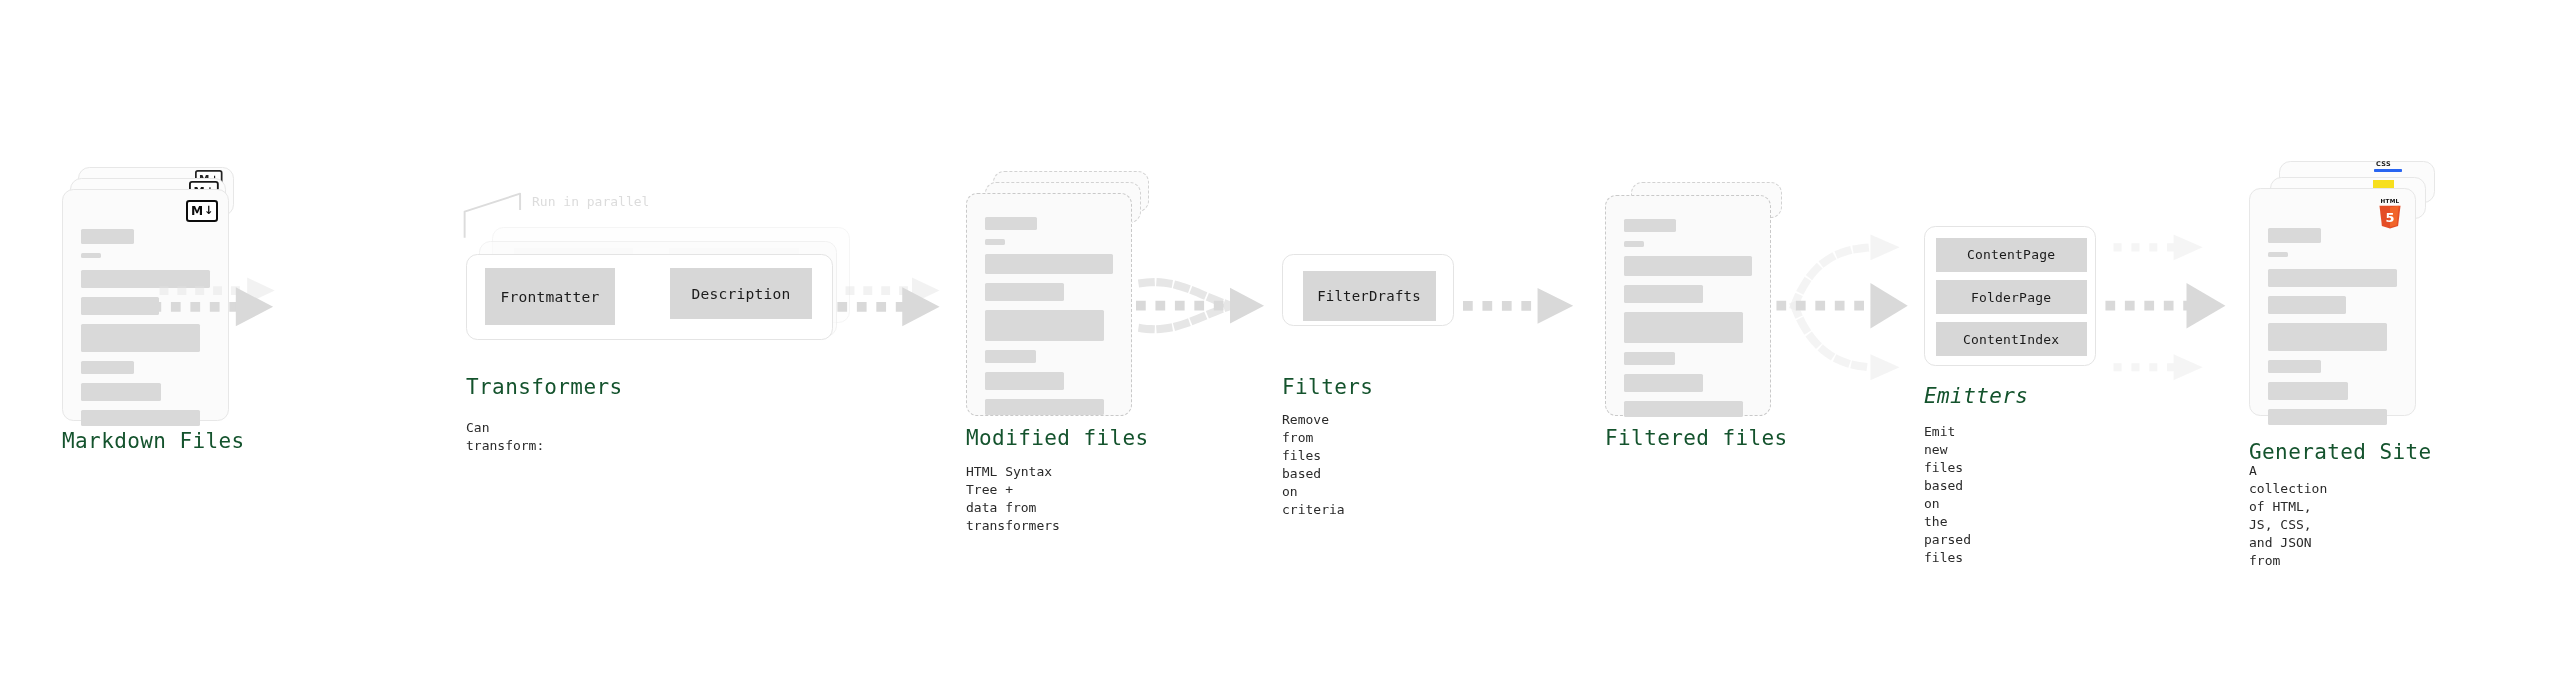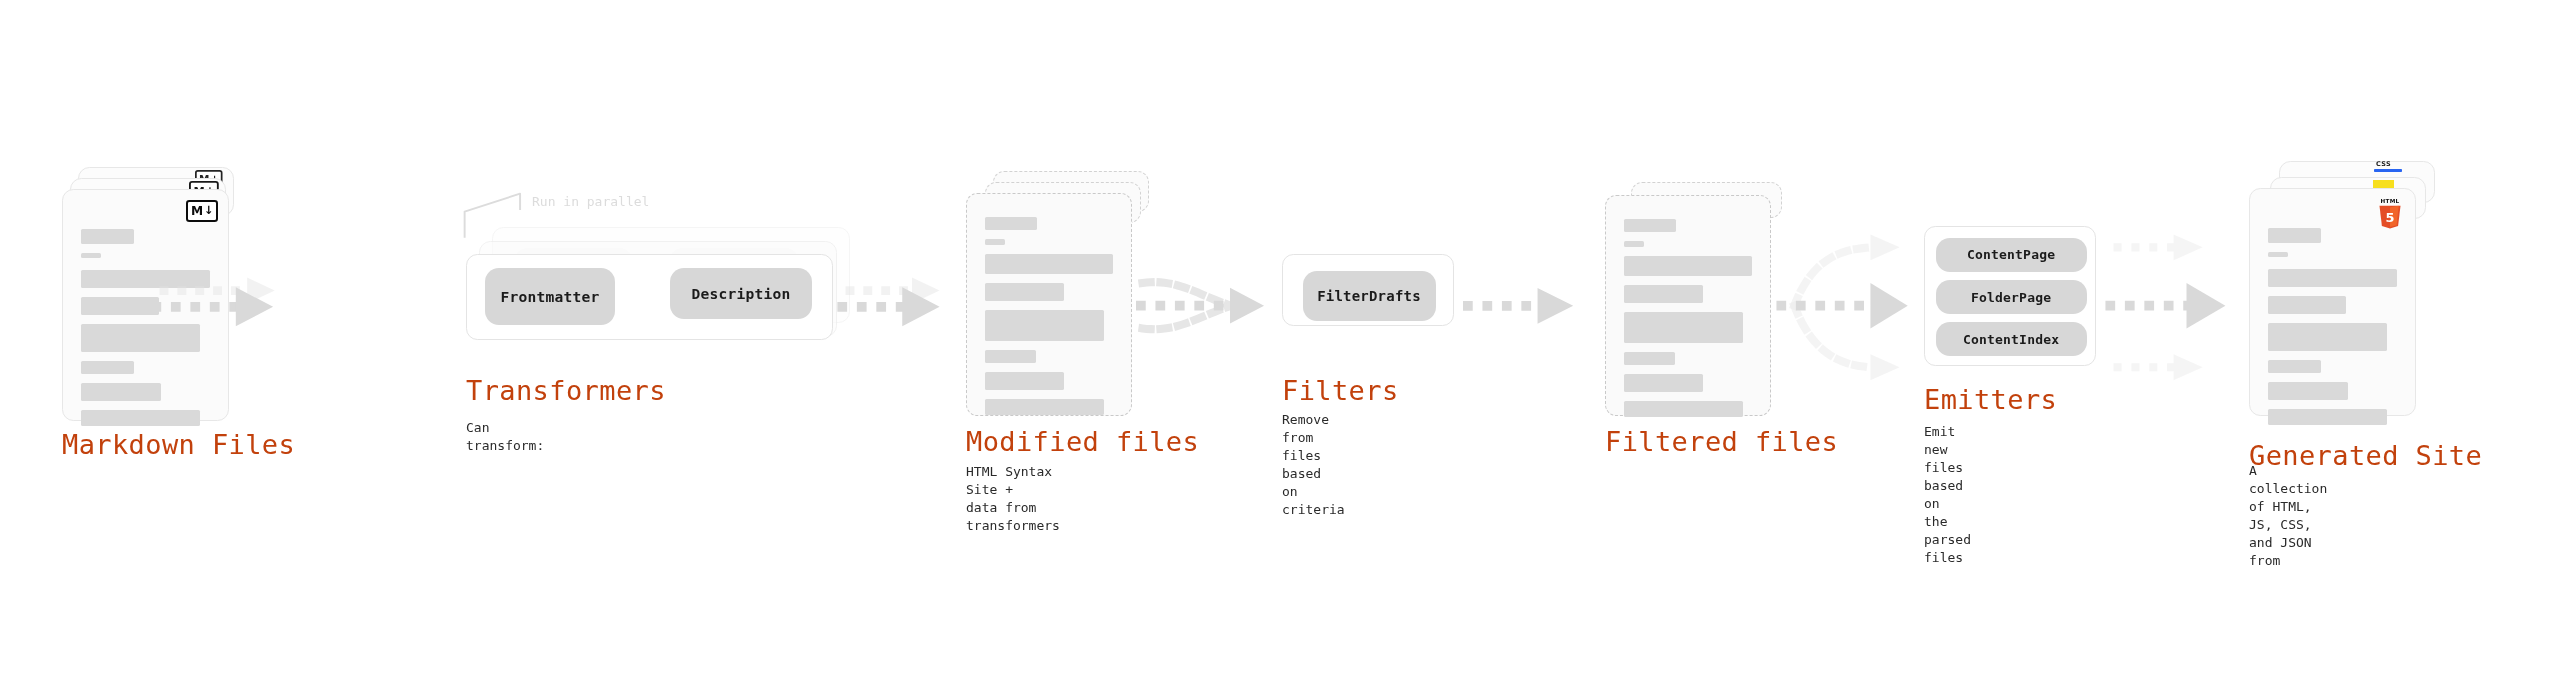--- a/index.html
+++ b/index.html
@@ -37,30 +37,30 @@
   .md-badge .d{font:700 11.4px/1 "DejaVu Sans","Liberation Sans",sans-serif;color:#0c0c0c;}
   .badge-strip{position:absolute;height:9px;border-radius:0.8px;}
 
   
   .pbox{
     position:absolute;background:#ffffff;border:1.6px solid #e4e4e4;
     border-radius:11.4px;box-sizing:border-box;
   }
   .pbox.ghostbox{background:rgba(252,252,252,.85);border-color:#ededed;}
   .chip{
-    position:absolute;background:#d7d7d7;border-radius:14px;
+    position:absolute;background:#d7d7d7;border-radius:0;
     display:flex;align-items:center;justify-content:center;
-    font-size:14px;letter-spacing:0.2px;color:#1b1b1b;box-sizing:border-box;font-weight:bold;
+    font-size:14px;letter-spacing:0.2px;color:#1b1b1b;box-sizing:border-box;
   }
   .chip.fade1{background:rgba(215,215,215,.55);color:transparent;}
   .chip.fade2{background:rgba(215,215,215,.3);color:transparent;}
 
   
   .title{
-    position:absolute;font-size:27px;letter-spacing:0.4px;color:#c2410c;
+    position:absolute;font-size:21px;letter-spacing:0.4px;color:#14532d;
     white-space:nowrap;
   }
   .sub{
     position:absolute;font-size:13px;line-height:18px;color:#2a2a2a;
     white-space:pre-line;
   }
   .note{
     position:absolute;font-size:13px;line-height:18px;color:#2a2a2a;
   }
   .note ul{margin:1.6px 0 0 0;padding-left:13px;list-style:none;}
@@ -182,21 +182,21 @@
         <div class="bar" style="width:19.5px;height:5.7px;margin-bottom:9.8px;"></div>
         <div class="bar" style="width:100%;height:19.5px;"></div>
         <div class="bar" style="width:79px;height:18px;"></div>
         <div class="bar" style="width:119px;height:31px;"></div>
         <div class="bar" style="width:51px;height:13px;"></div>
         <div class="bar" style="width:79px;height:18px;"></div>
         <div class="bar" style="width:119px;height:16.3px;"></div>
       </div>
     </div>
     <div class="title" style="left:966px;top:426px;">Modified files</div>
-    <div class="sub" style="left:966px;top:463px;">HTML Syntax Site +
+    <div class="sub" style="left:966px;top:463px;">HTML Syntax Tree +
 data from transformers</div>
   </div>
 
   <svg style="left:1136px;top:260px;width:154px;height:106px;" viewBox="0 0 190 130">
     <path d="M8 28 C 52 22, 78 44, 118 56" fill="none" stroke="#e6e6e6" stroke-width="10" stroke-dasharray="10 12" stroke-linecap="square"></path>
     <path d="M8 84 C 52 90, 78 68, 118 56" fill="none" stroke="#e6e6e6" stroke-width="10" stroke-dasharray="10 12" stroke-linecap="square"></path>
     <line x1="0" y1="56" x2="118" y2="56" stroke="#d9d9d9" stroke-width="12" stroke-dasharray="12 12"></line>
     <polygon points="116,34 158,56 116,78" fill="#d9d9d9"></polygon>
   </svg>
 
@@ -243,21 +243,21 @@
     <line x1="0" y1="86" x2="118" y2="86" stroke="#d9d9d9" stroke-width="12" stroke-dasharray="12 12"></line>
     <polygon points="116,58 162,86 116,114" fill="#d9d9d9"></polygon>
   </svg>
 
   <div class="node">
     <div class="pbox" style="left:1924px;top:226px;width:172px;height:140px;">
       <div class="chip" style="left:10.6px;top:10.6px;width:151px;height:34px;font-size:13px;">ContentPage</div>
       <div class="chip" style="left:10.6px;top:53px;width:151px;height:34px;font-size:13px;">FolderPage</div>
       <div class="chip" style="left:10.6px;top:95px;width:151px;height:34px;font-size:13px;">ContentIndex</div>
     </div>
-    <div class="title" style="left:1924px;top:384px;">Emitters</div>
+    <div class="title" style="left:1924px;top:384px;font-style:italic;">Emitters</div>
     <div class="sub" style="left:1924px;top:423px;">Emit new files based on
 the parsed files</div>
   </div>
 
   <svg style="left:2105px;top:236px;width:163px;height:154px;" viewBox="0 0 200 190">
     <g opacity="0.5">
       <line x1="10" y1="14" x2="86" y2="14" stroke="#ececec" stroke-width="10" stroke-dasharray="10 12"></line>
       <polygon points="84,-2 120,14 84,30" fill="#ececec"></polygon>
     </g>
     <g opacity="0.5">

